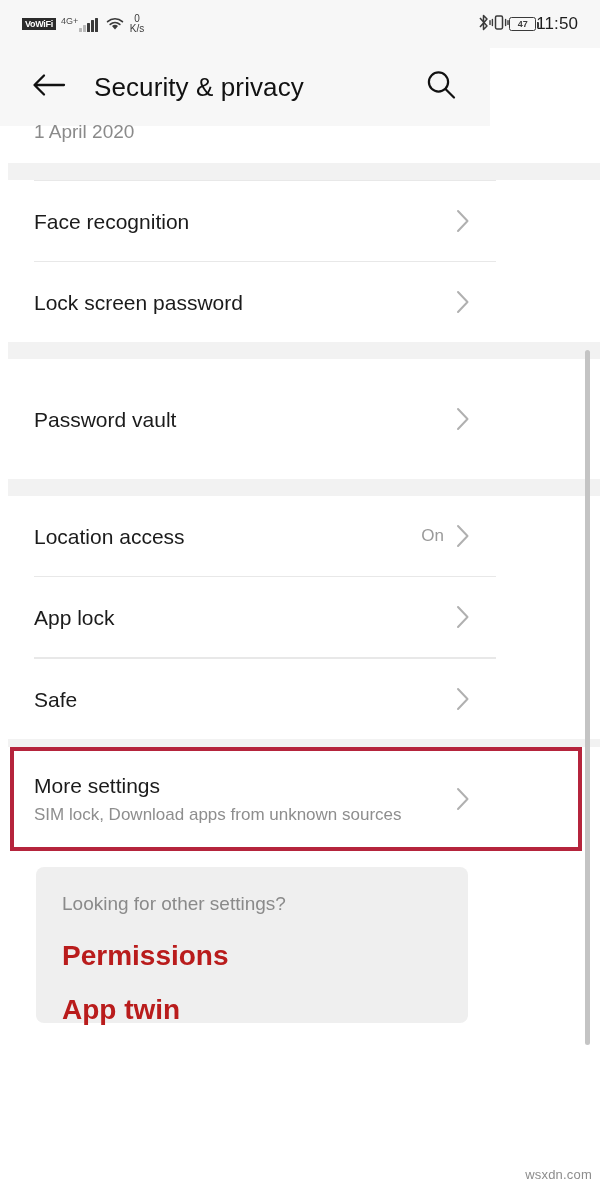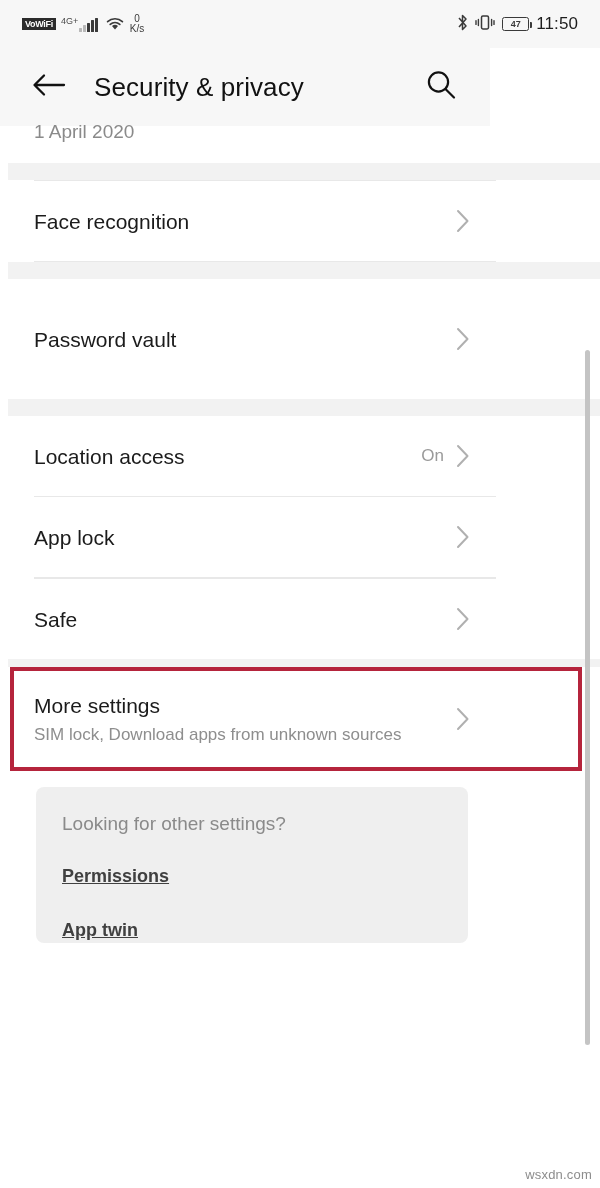--- a/index.html
+++ b/index.html
@@ -13,21 +13,21 @@
 
   
   .statusbar {
     position:absolute; top:0; left:0; width:600px; height:48px;
     background:#f7f7f7;
     display:flex; align-items:center; justify-content:space-between;
     padding:0 22px;
   }
   .sb-left, .sb-right { display:flex; align-items:center; }
   .sb-left { gap:5px; }
-  .sb-right { gap:7px; }
+  .sb-right { }
   .vowifi {
     background:#2b2b2b; color:#fff; font-size:9px; font-weight:bold;
     letter-spacing:-0.3px; padding:1px 3px 1px 3px; border-radius:0;
     line-height:10px;
   }
   .netgrp { display:flex; align-items:flex-end; gap:1px; position:relative; }
   .net-label { font-size:9px; color:#4a4a4a; line-height:8px; margin-bottom:7px; }
   .bars { display:flex; align-items:flex-end; gap:1.5px; height:15px; }
   .bars i { width:2.5px; background:#3a3a3a; display:block; border-radius:0.5px; }
   .bars i:nth-child(1){ height:4px; background:#b9b9b9;}
@@ -91,22 +91,22 @@
     border:4px solid #b5243c; pointer-events:none; z-index:5;
   }
 
   
   .footcard {
     margin:16px 28px 0 28px; background:#efefef;
     border-radius:8px; padding:24px 0 0 0; min-height:150px;
   }
   .footcard .q { font-size:19px; color:#8a8a8a; padding:0 26px; line-height:26px; }
   .footcard .lnk {
-    font-size:18px; color:#404040; font-weight:bold;
-    padding:0 26px; line-height:26px; cursor:pointer;text-decoration:underline;
+    font-size:28px; color:#b91c1c; font-weight:bold;
+    padding:0 26px; line-height:26px; cursor:pointer;
   }
   .footcard .lnk.first { margin-top:26px; }
   .footcard .lnk.second { margin-top:28px; }
 
   
   .scrollbar {
     position:absolute; right:10px; top:350px; width:5px; height:695px;
     background:#c4c4c4; border-radius:3px; z-index:6; cursor:pointer;
   }
 
@@ -199,20 +199,30 @@
         <div class="texts">
           <div class="lbl">Face recognition</div>
         </div>
         <span class="chev">
           <svg width="14" height="24" viewBox="0 0 14 24">
               <path d="M2 2 L11.5 12 L2 22" stroke="#b0b0b0" stroke-width="2" fill="none" stroke-linecap="round" stroke-linejoin="round"></path>
             </svg>
         </span>
       </div>
       <div class="divider"></div>
+      <div class="row">
+        <div class="texts">
+          <div class="lbl">Lock screen password</div>
+        </div>
+        <span class="chev">
+          <svg width="14" height="24" viewBox="0 0 14 24">
+              <path d="M2 2 L11.5 12 L2 22" stroke="#b0b0b0" stroke-width="2" fill="none" stroke-linecap="round" stroke-linejoin="round"></path>
+            </svg>
+        </span>
+      </div>
     </div>
 
     <div class="gap gap-a"></div>
 
     <div class="group">
       <div class="row tall">
         <div class="texts">
           <div class="lbl">Password vault</div>
         </div>
         <span class="chev">

